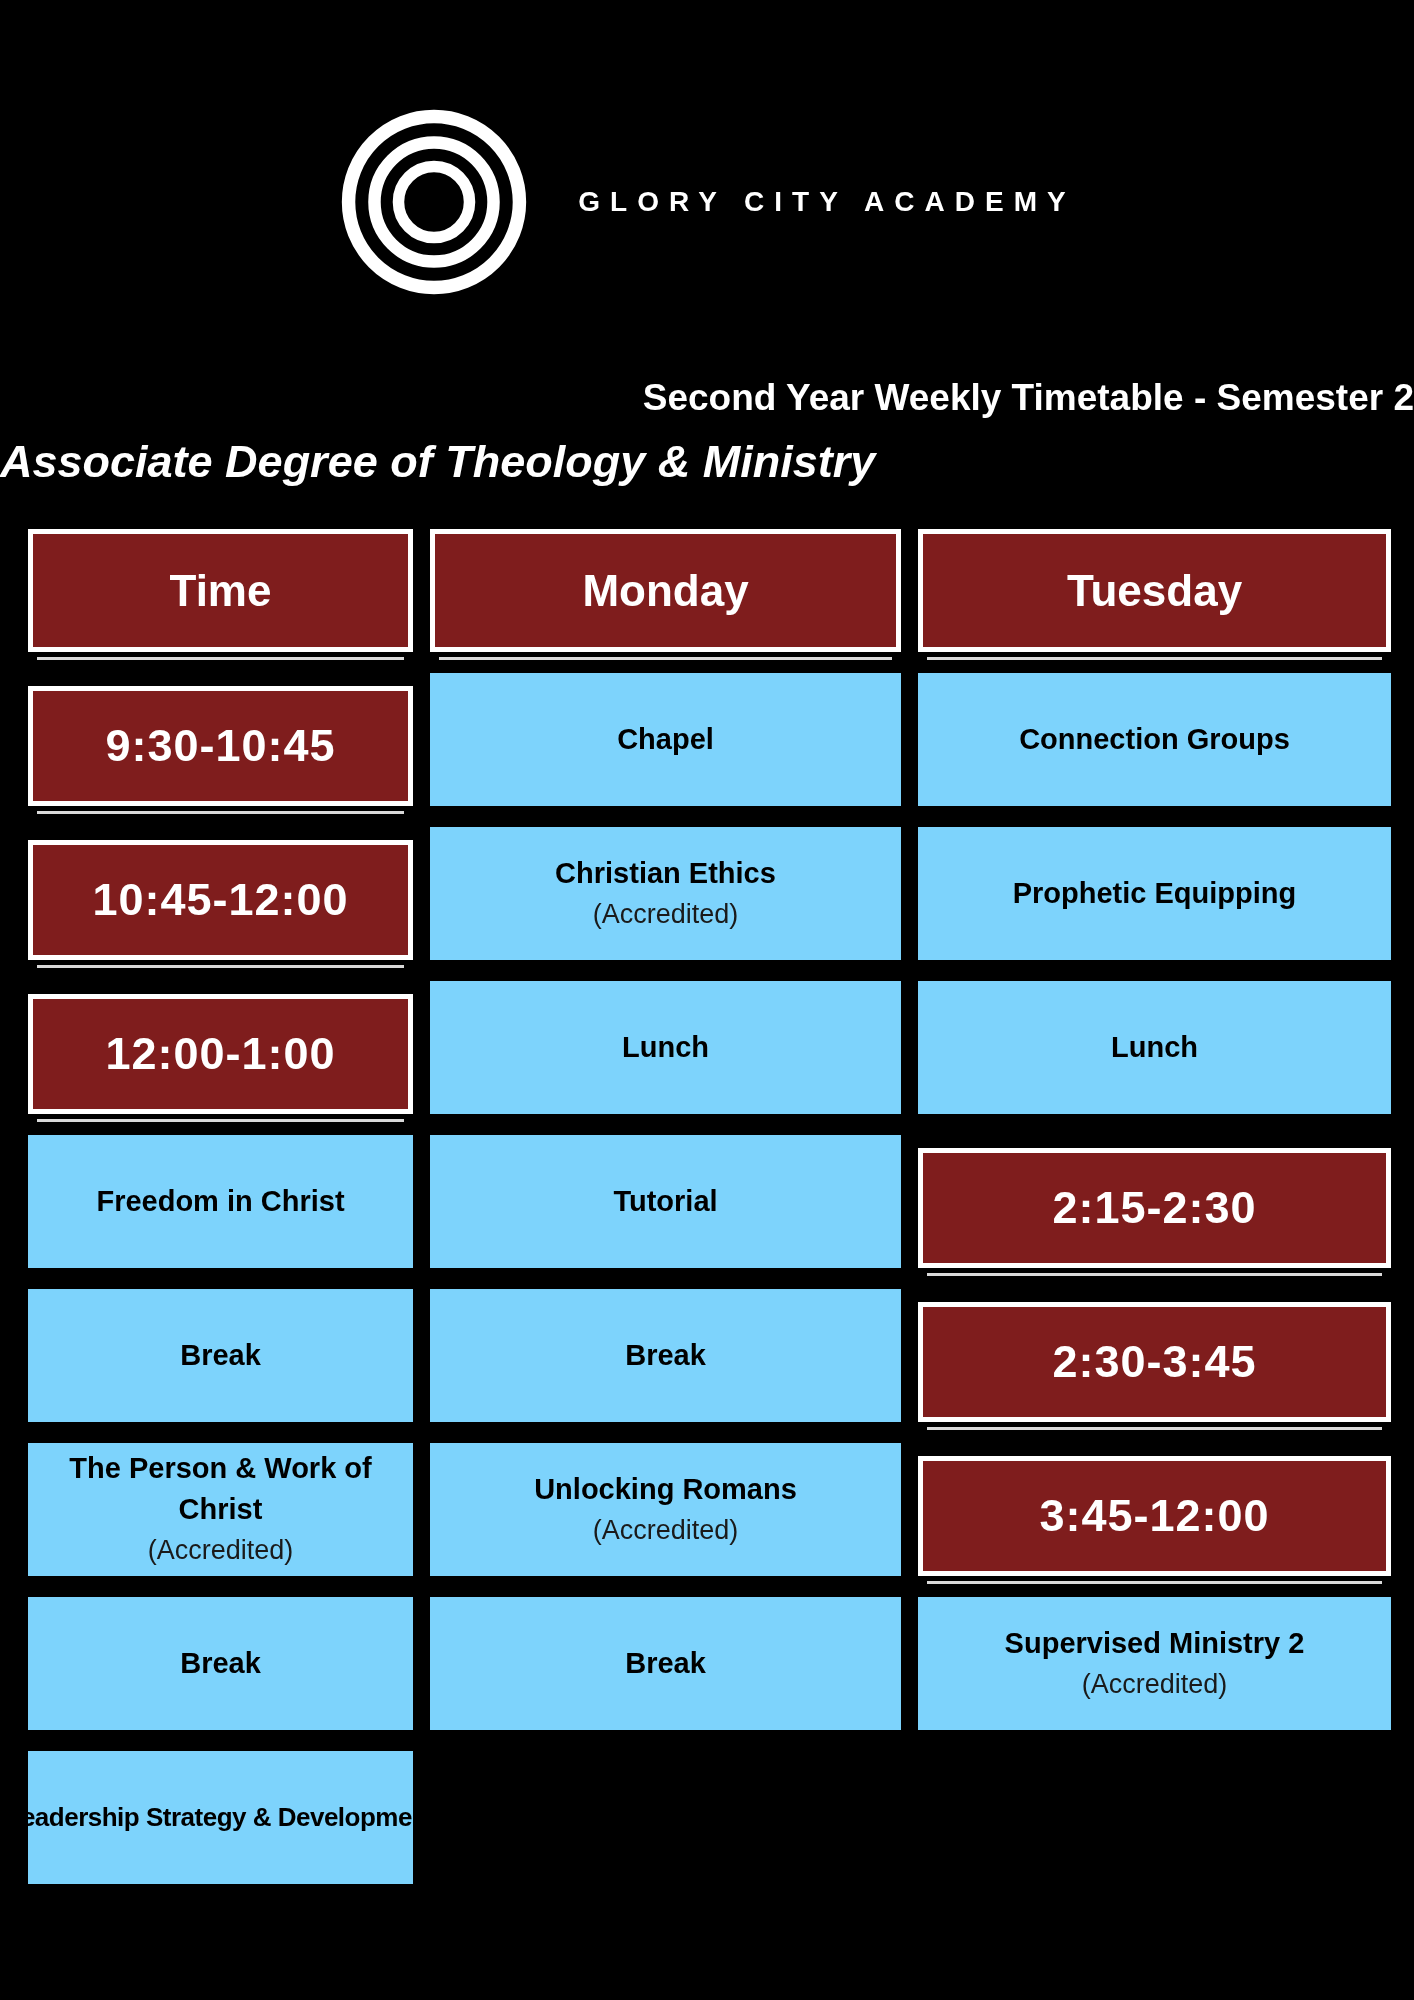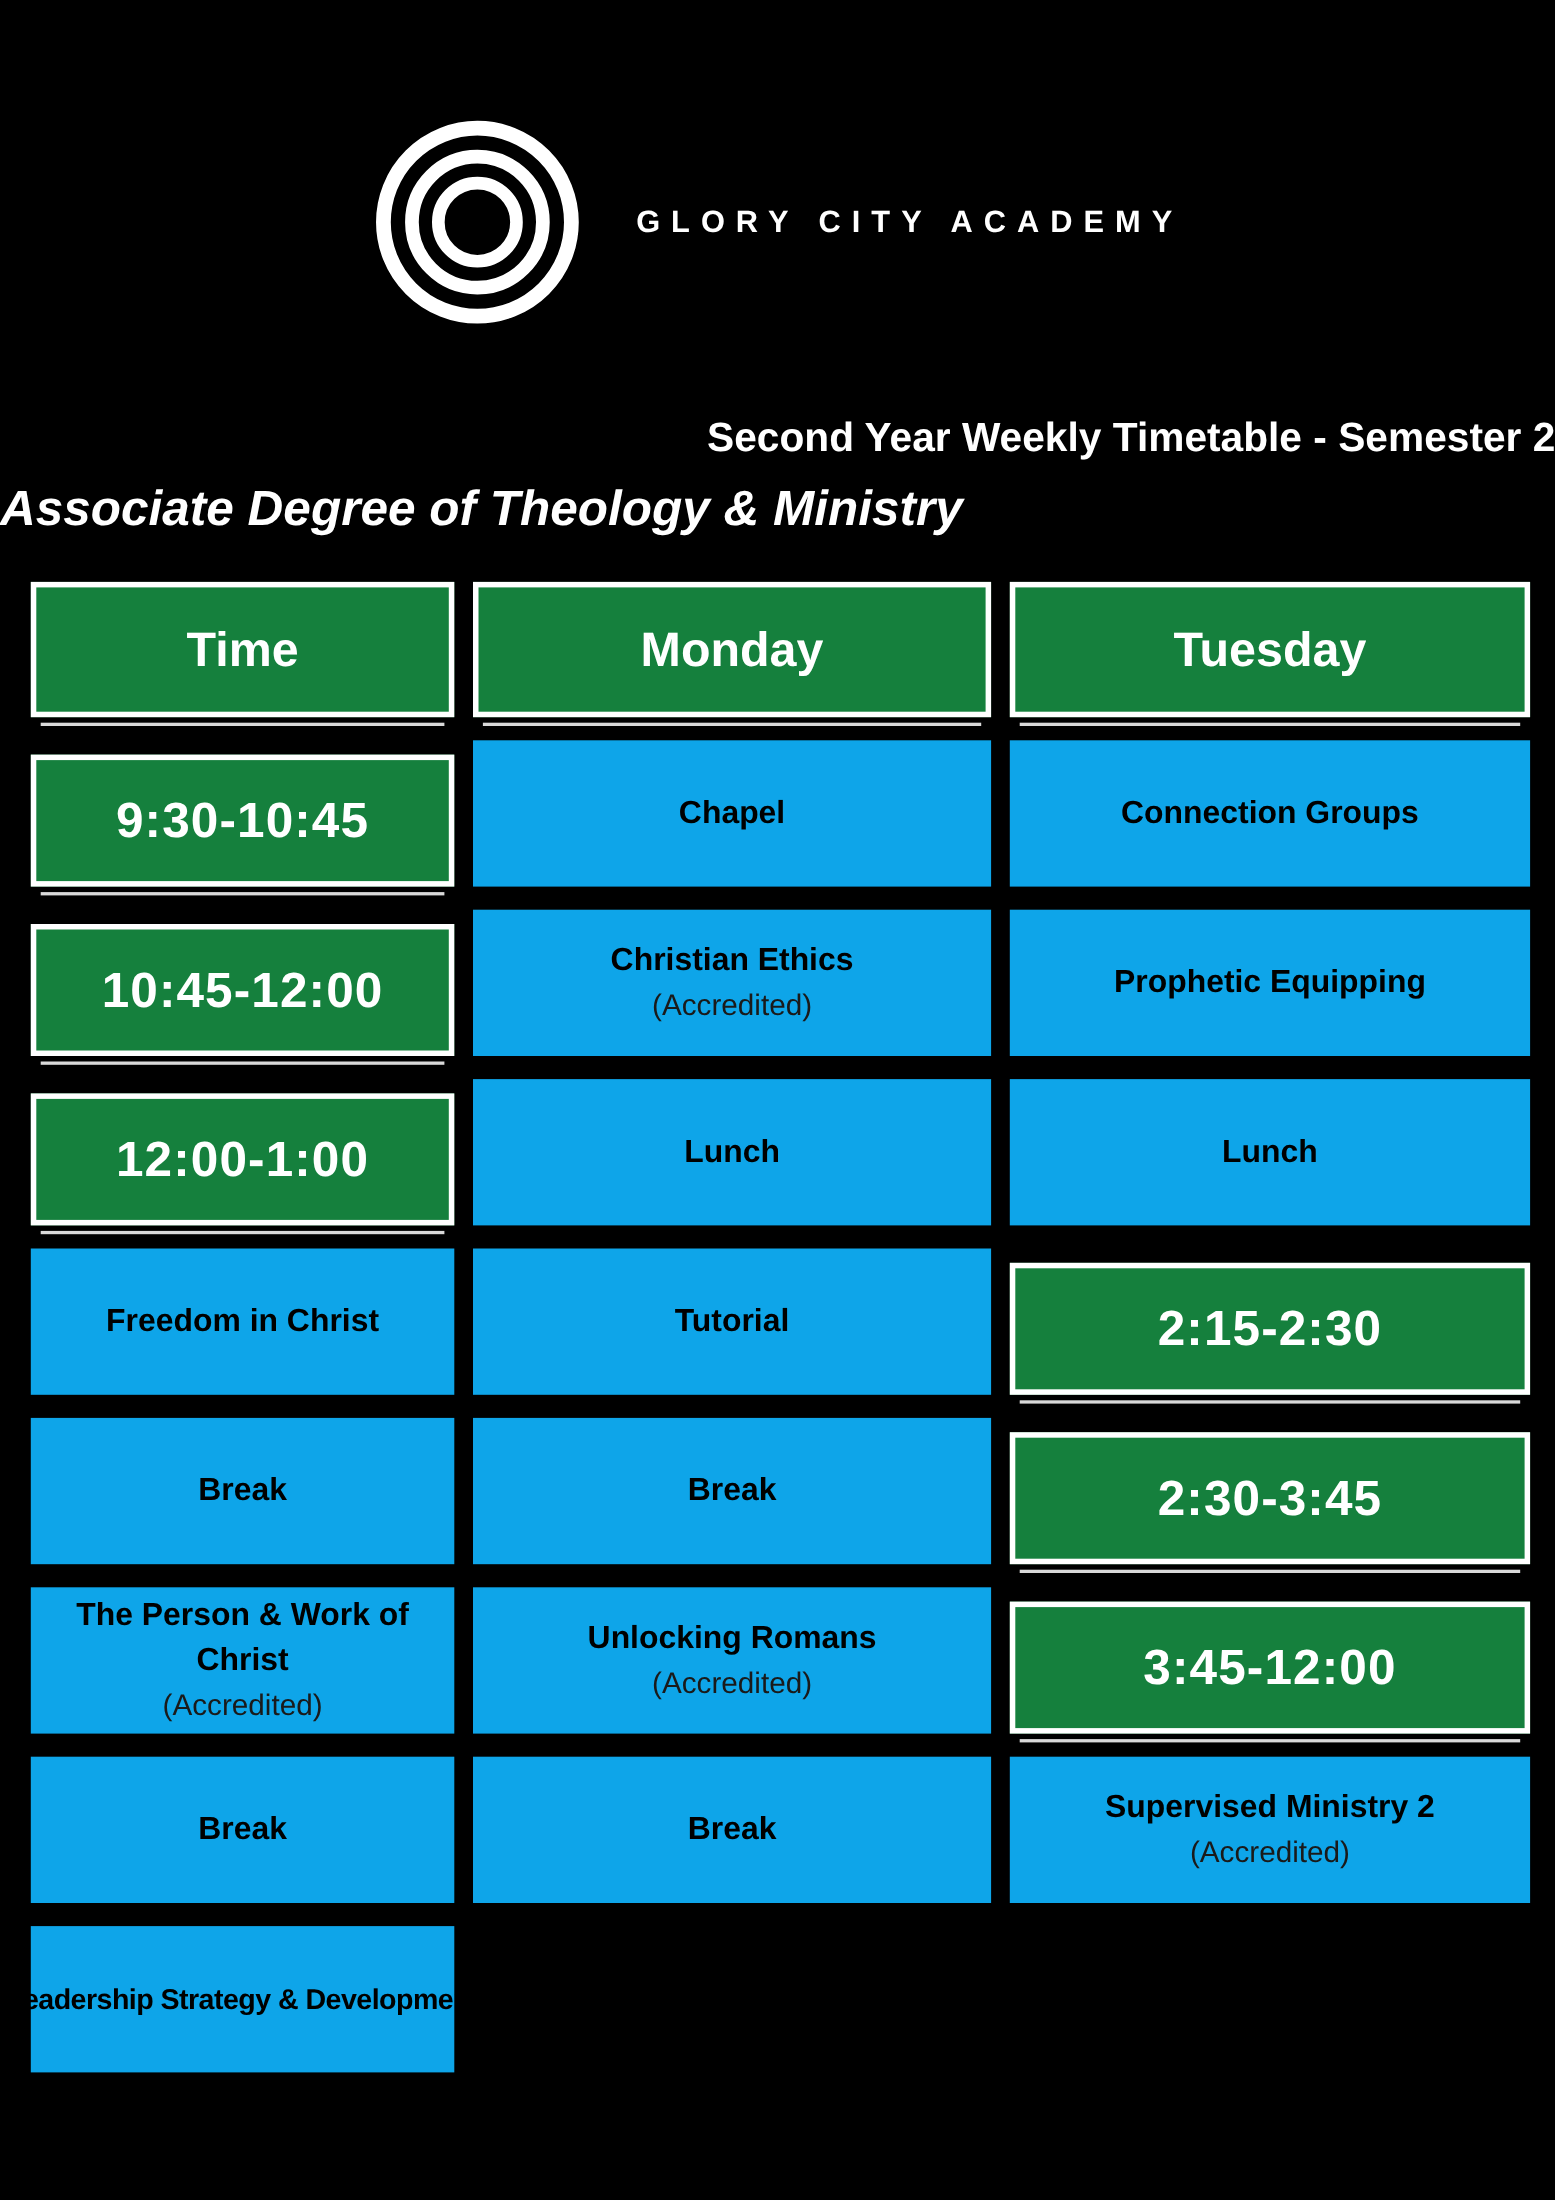--- a/index.html
+++ b/index.html
@@ -58,39 +58,39 @@
   .cell {
     display: flex;
     flex-direction: column;
     align-items: center;
     justify-content: center;
     text-align: center;
     box-sizing: border-box;
   }
   .cell.dark {
     position: relative;
-    background: #15803d;
+    background: #7f1d1d;
     border: 5px solid #ffffff;
     color: #ffffff;
     font-weight: bold;
     margin-top: 13px;
   }
   .cell.dark::after {
     content: "";
     position: absolute;
     left: 4px;
     right: 4px;
     bottom: -13px;
     height: 3px;
     background: rgba(255,255,255,0.85);
   }
   .cell.head { font-size: 44px; }
   .cell.time { font-size: 45px; letter-spacing: 1px; }
   .cell.light {
-    background: #0ea5e9;
+    background: #7dd3fc;
     color: #000000;
     padding: 0 8px;
   }
   .course {
     font-size: 29px;
     font-weight: bold;
     line-height: 41px;
     color: #000000;
   }
   .note {

